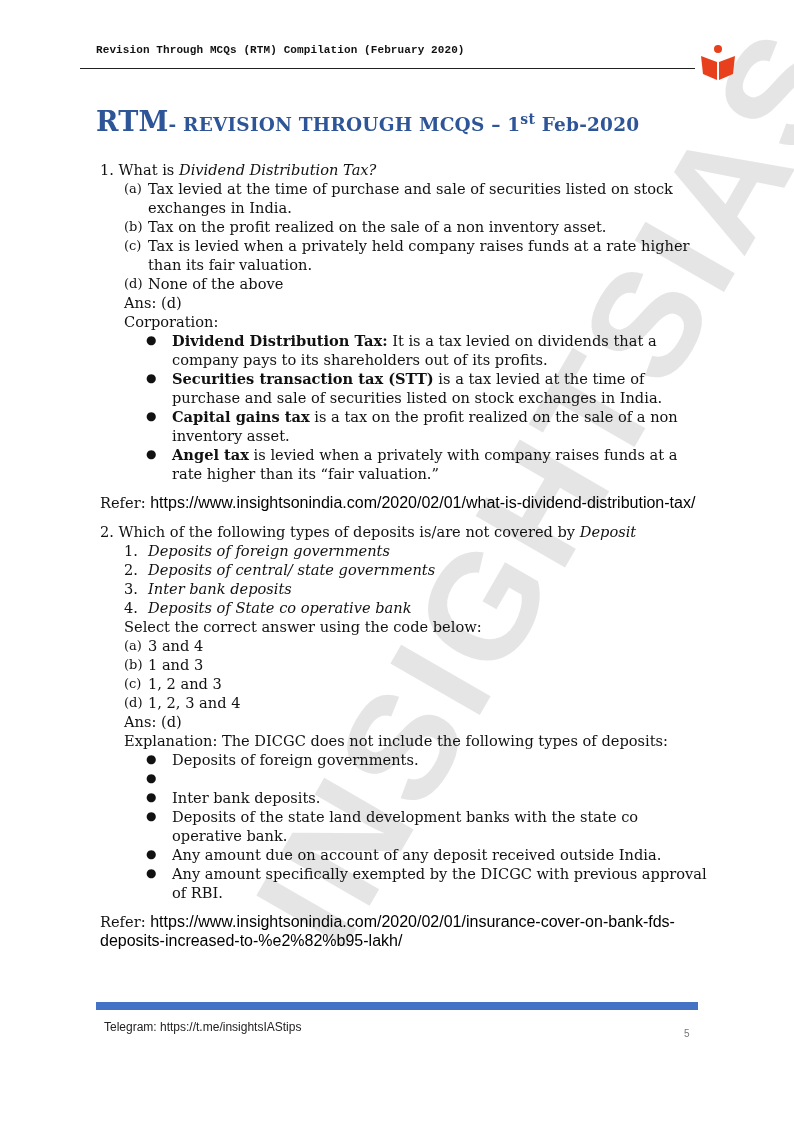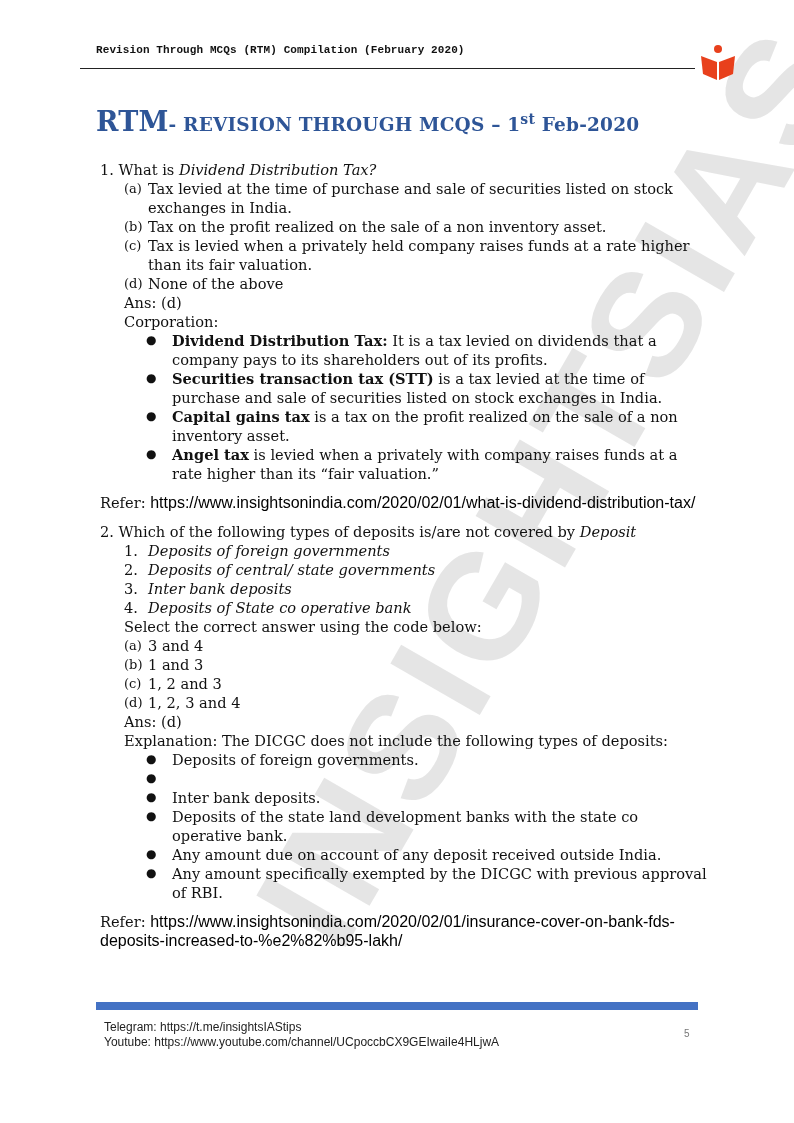--- a/index.html
+++ b/index.html
@@ -165,16 +165,15 @@
         </div>
       <div class="gap"></div>
       <div class="line"><span>Refer: </span><a class="link">https://www.insightsonindia.com/2020/02/01/insurance-cover-on-bank-fds-</a></div>
       <div class="line"><a class="link">deposits-increased-to-%e2%82%b95-lakh/</a></div>
     </div>
   </div>
 
   <div class="footer-bar"></div>
   <div class="footer-text">
     <div>Telegram: https://t.me/insightsIAStips</div>
-    <div>Youtube: https://www.youtube.com/channel/UCpoccbCX9GEIwaiIe4HLjwA</div>
   </div>
   <div class="page-num">5</div>
 </div>
 
 </body></html>

